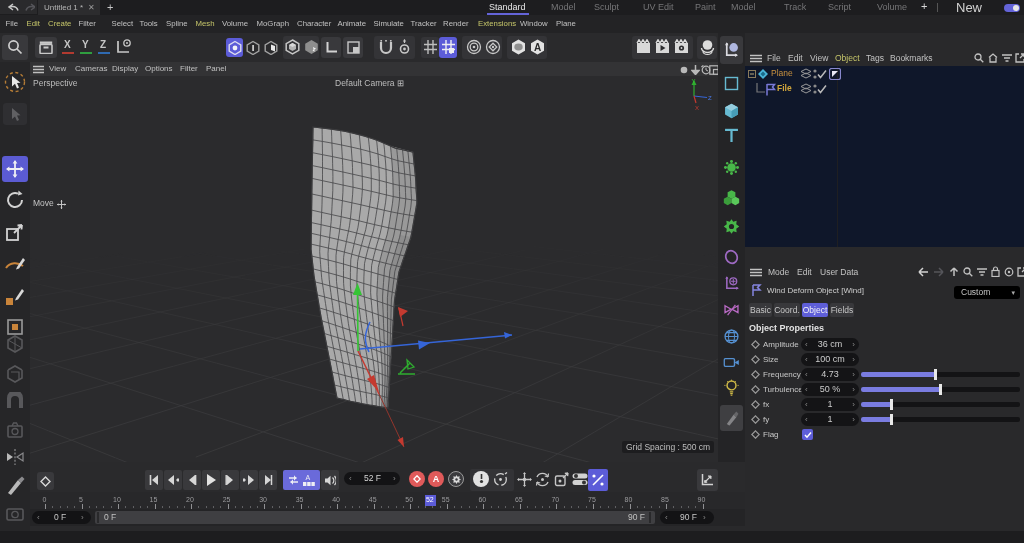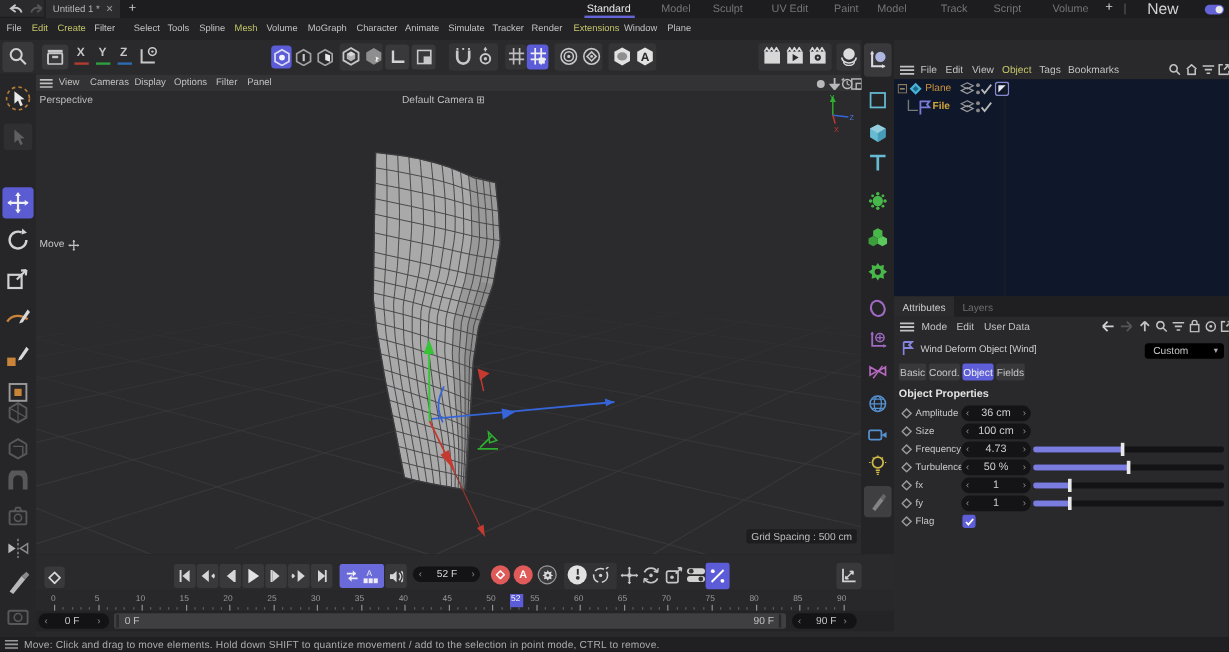--- a/index.html
+++ b/index.html
@@ -1438,24 +1438,20 @@
         </svg>
     <svg class="abs" style="left:68px;top:17px" width="14" height="12" viewBox="0 0 14 12">
           <circle cx="2" cy="3" r="1.6" fill="#8a8a8a"></circle>
           <circle cx="2" cy="9" r="1.6" fill="#8a8a8a"></circle>
           <path d="M5 6.5 L7.5 9.5 L13 2.5" fill="none" stroke="#b9b9b9" stroke-width="1.5"></path>
         </svg>
   </div>
 </div>
 
 <div class="abs" id="attrpanel">
-  <div class="ptabs">
-        <div class="act" style="left:0;width:50px">Attributes</div>
-        <span style="position:absolute;top:1px;line-height:17px;left:57px">Layers</span>
-      </div>
   <div class="pmenu" style="top:17px">
     <svg class="abs" style="left:5px;top:4px" width="12" height="9">
           <path d="M0 1.5h12M0 4.5h12M0 7.5h12" stroke="#c2c2c2" stroke-width="1.5"></path>
         </svg>
     <span style="left:23px">Mode</span>
         <span style="left:52px">Edit</span>
         <span style="left:75px">User Data</span>
     <span id="attrmicons">
     <svg class="abs" style="left:172px;top:3px" width="12" height="10" viewBox="0 0 12 10">
             <path d="M11 5 H2 M2 5 L6 1 M2 5 L6 9" stroke="#d2d2d2" stroke-width="1.5" fill="none"></path>
@@ -1821,19 +1817,13 @@
     <span class="abs" style="left:74px;top:2px;line-height:13px;font-size:8.5px;color:#c2c2c2">0 F</span>
     <span class="abs" style="left:598px;top:2px;line-height:13px;font-size:8.5px;color:#c2c2c2">90 F</span>
     <div class="abs" style="left:619px;top:3px;width:2px;height:11px;background:#29292b"></div>
     <div class="abs" style="left:630px;top:2px;width:54px;height:13px;background:#131315;border-radius:7px"></div>
     <span class="abs arr" style="left:635px;top:2px;line-height:13px">‹</span>
     <span class="abs" style="left:650px;top:2px;line-height:13px;font-size:8.5px;color:#c8c8c8">90 F</span>
     <span class="abs arr" style="left:673px;top:2px;line-height:13px">›</span>
   </div>
 </div>
 
-<div class="abs" id="statusbar">
-  <svg class="abs" style="left:4px;top:2px" width="11" height="8">
-        <path d="M0 1h11M0 4h11M0 7h11" stroke="#999" stroke-width="1.3"></path>
-      </svg>
-  <span style="position:absolute;left:20px">Move: Click and drag to move elements. Hold down SHIFT to quantize movement / add to the selection in point mode, CTRL to remove.</span>
-</div>
 
 </div>
 </body></html>

